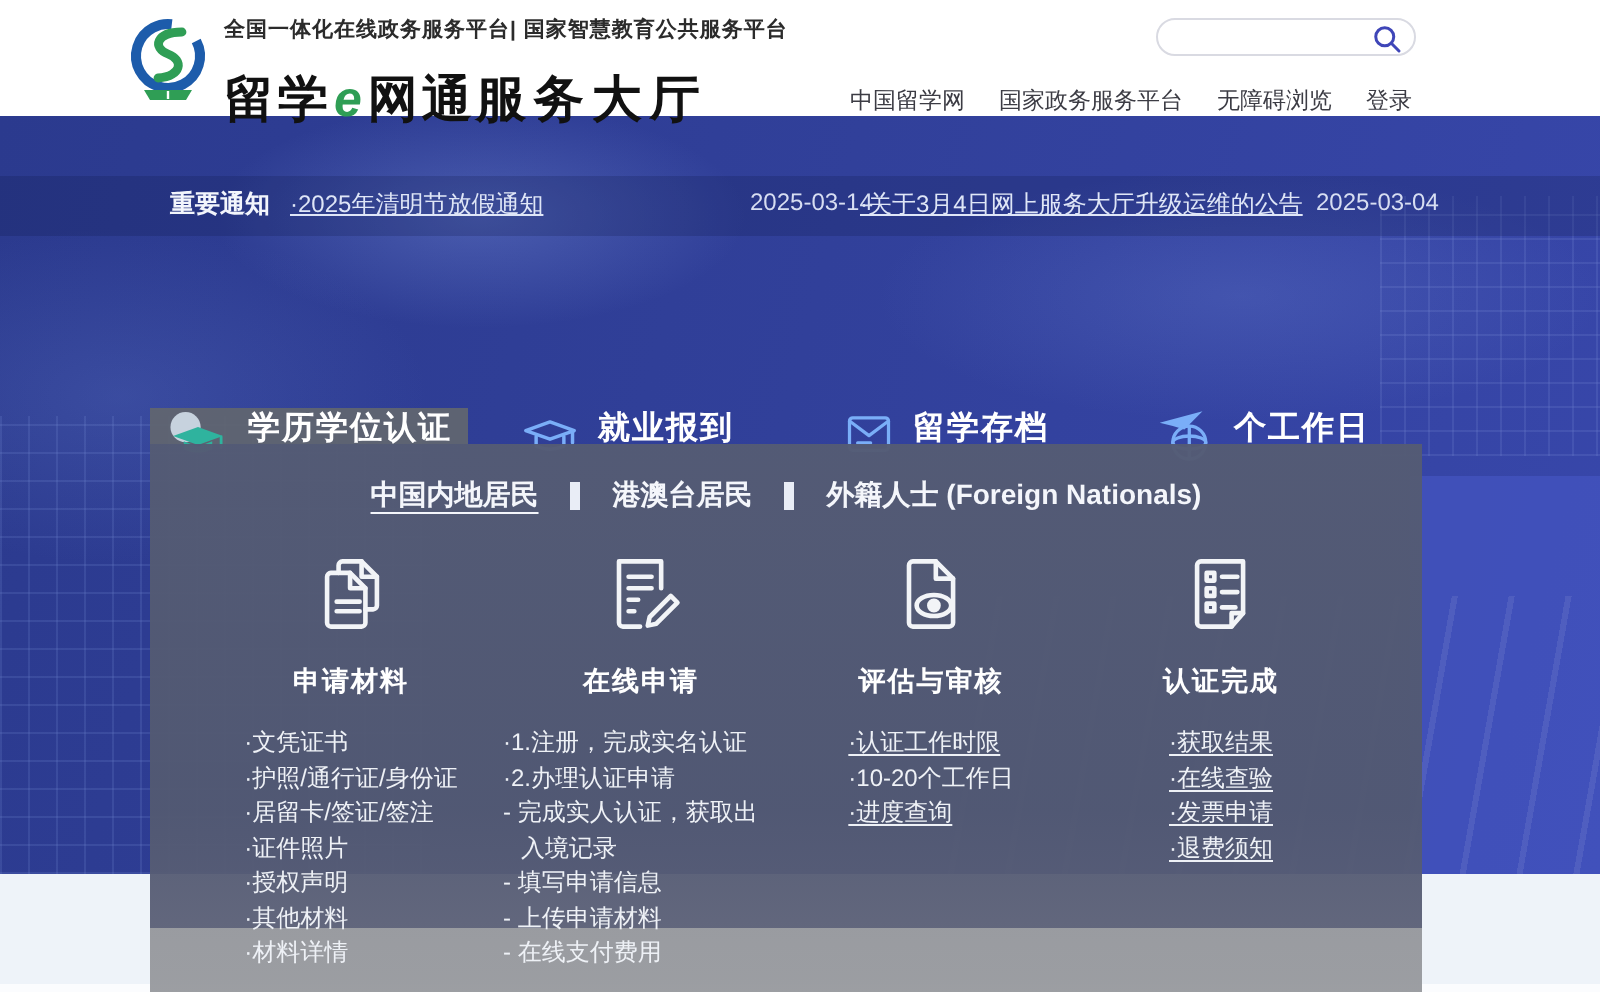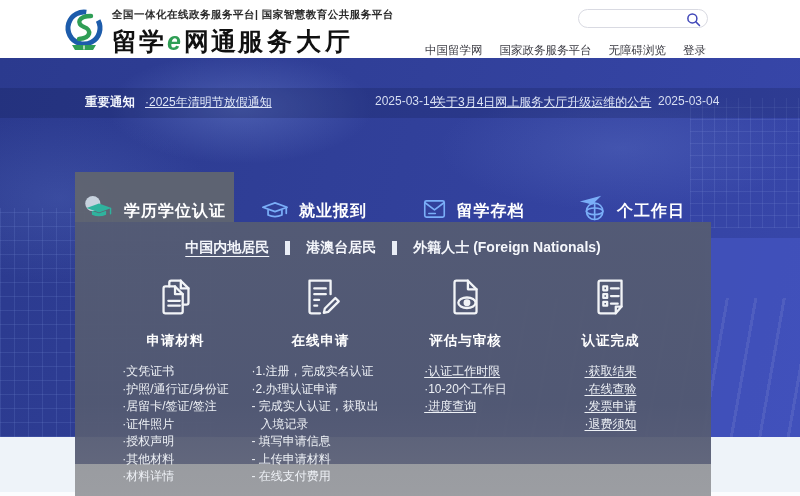--- a/index.html
+++ b/index.html
@@ -5,21 +5,21 @@
   * { margin:0; padding:0; box-sizing:border-box; }
   html,body { background:#ffffff; }
   body { font-family:"Liberation Sans","DejaVu Sans",sans-serif; }
   .page { position:relative; width:800px; height:496px; overflow:hidden; background:#4c1d95; }
 
   
   .header { position:absolute; left:0; top:0; width:800px; height:58px; background:#ffffff; z-index:5; }
   .logo { position:absolute; left:62px; top:7px; width:44px; height:48px; }
   .titles { position:absolute; left:112px; top:8px; }
   .t-small { font-size:10.5px; font-weight:bold; color:#2b2b2b; letter-spacing:.5px; }
-  .t-big { margin-top:3px; font-size:25px; font-weight:bold; color:#111; letter-spacing:2px; }
+  .t-big { margin-top:11px; font-size:25px; font-weight:bold; color:#111; letter-spacing:2px; }
   .t-big .green { color:#2f9e55; font-style:italic; padding:0 1px; }
   .t-big .t-suffix { letter-spacing:4px; }
   .searchbox { position:absolute; left:578px; top:9px; width:130px; height:19px; border:1px solid #d9dae2; border-radius:10px; background:#fff; }
   .searchbox input { position:absolute; left:8px; top:1px; width:98px; height:15px; border:none; outline:none; font-size:11px; background:transparent; }
   .sicon { position:absolute; right:6px; top:2px; width:15px; height:15px; }
   .hnav { position:absolute; right:94px; top:43px; display:flex; gap:17px; }
   .hnav span { font-size:11.5px; color:#3c3c44; white-space:nowrap; cursor:pointer; }
 
   
   .banner { position:absolute; left:0; top:58px; width:800px; height:379px;
@@ -49,21 +49,21 @@
   .notice { position:absolute; left:0; top:94px; width:800px; height:18px; z-index:6; }
   .notice span { position:absolute; white-space:nowrap; }
   .nlabel { left:85px; font-size:12.5px; font-weight:bold; color:#f2f5fc; }
   .n { font-size:12px; color:#dfe6f7; cursor:pointer;text-decoration:underline; }
   .d { font-size:12px; color:#d7def2; }
   .n1 { left:145px; } .d1 { left:375px; }
   .n2 { left:430px; } .d2 { left:658px; }
 
   
   .tabs { position:absolute; left:75px; top:172px; width:636px; height:50px; display:flex; z-index:6; }
-  .tab { flex:1; display:flex; align-items:flex-end; justify-content:center; gap:9px; cursor:pointer; }
+  .tab { flex:1; display:flex; align-items:flex-start; justify-content:center; gap:9px; cursor:pointer;margin-top:32px; }
   .tab.active { background:rgba(96,101,112,.95); }
   .tab .tlabel { font-size:16px; font-weight:bold; color:#ffffff; letter-spacing:1px; white-space:nowrap; }
   .tab .ticon { display:flex; align-items:center; }
 
   
   .panel { position:absolute; left:75px; top:222px; width:636px; height:304px; z-index:6; overflow:hidden;
     background:linear-gradient(180deg, rgba(84,91,116,.97) 0%, rgba(82,89,114,.96) 60%,
       rgba(90,95,118,.95) 79.6%, rgba(150,152,157,.96) 79.6%, rgba(154,156,160,.96) 100%); }
   .subtabs { margin-top:17px; display:flex; align-items:center; justify-content:center; gap:16px; }
   .subtab { font-size:14px; font-weight:bold; color:#f4f6fb; cursor:pointer; white-space:nowrap; }

